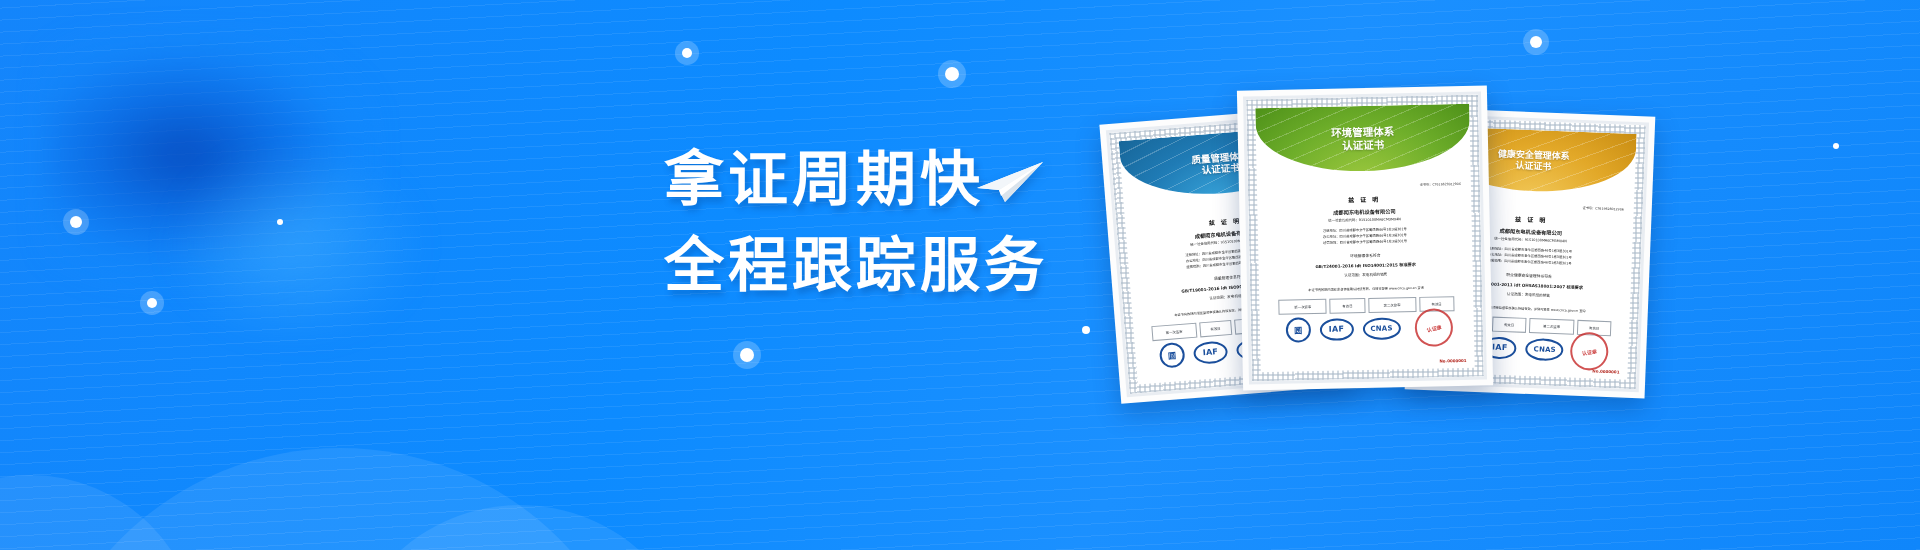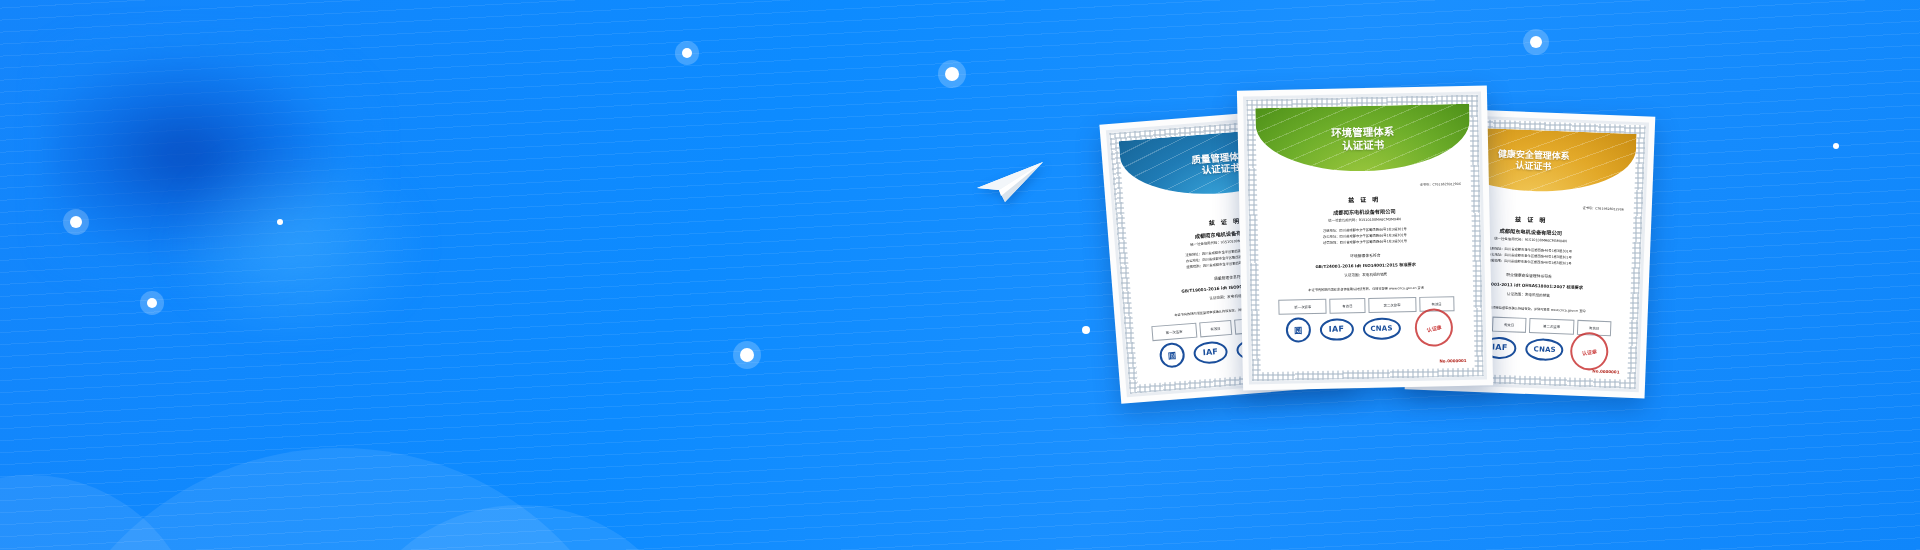--- a/index.html
+++ b/index.html
@@ -170,20 +170,24 @@
       <div class="dot halo" style="left: 70px; top: 216px; width: 12px; height: 12px;"></div>
       <div class="dot halo" style="left: 147px; top: 298px; width: 10px; height: 10px;"></div>
       <div class="dot halo" style="left: 682px; top: 48px; width: 10px; height: 10px;"></div>
       <div class="dot halo" style="left: 945px; top: 67px; width: 14px; height: 14px;"></div>
       <div class="dot halo" style="left: 740px; top: 348px; width: 14px; height: 14px;"></div>
       <div class="dot" style="left: 1082px; top: 326px; width: 8px; height: 8px;"></div>
       <div class="dot halo" style="left: 1530px; top: 36px; width: 12px; height: 12px;"></div>
       <div class="dot" style="left: 1833px; top: 143px; width: 6px; height: 6px;"></div>
     </div>
 
+  <div class="headline">
+    <div class="hl-line">拿证周期快</div>
+    <div class="hl-line">全程跟踪服务</div>
+  </div>
 
   <svg class="plane" viewBox="0 0 70 48">
     <path d="M2 30 L68 4 L30 44 L24 32 Z" fill="#ffffff"></path>
     <path d="M2 30 L68 4 L24 32 Z" fill="#f2f6fa"></path>
     <path d="M24 32 L68 4 L30 44 Z" fill="#d9e3ec"></path>
     <path d="M24 32 L68 4 L26 38 Z" fill="#ffffff"></path>
   </svg>
 
   <div class="certs">
       <div class="cert" style="left: 0px; top: 45px; width: 235px; height: 280px; transform: rotate(-4.5deg); z-index: 1;">

